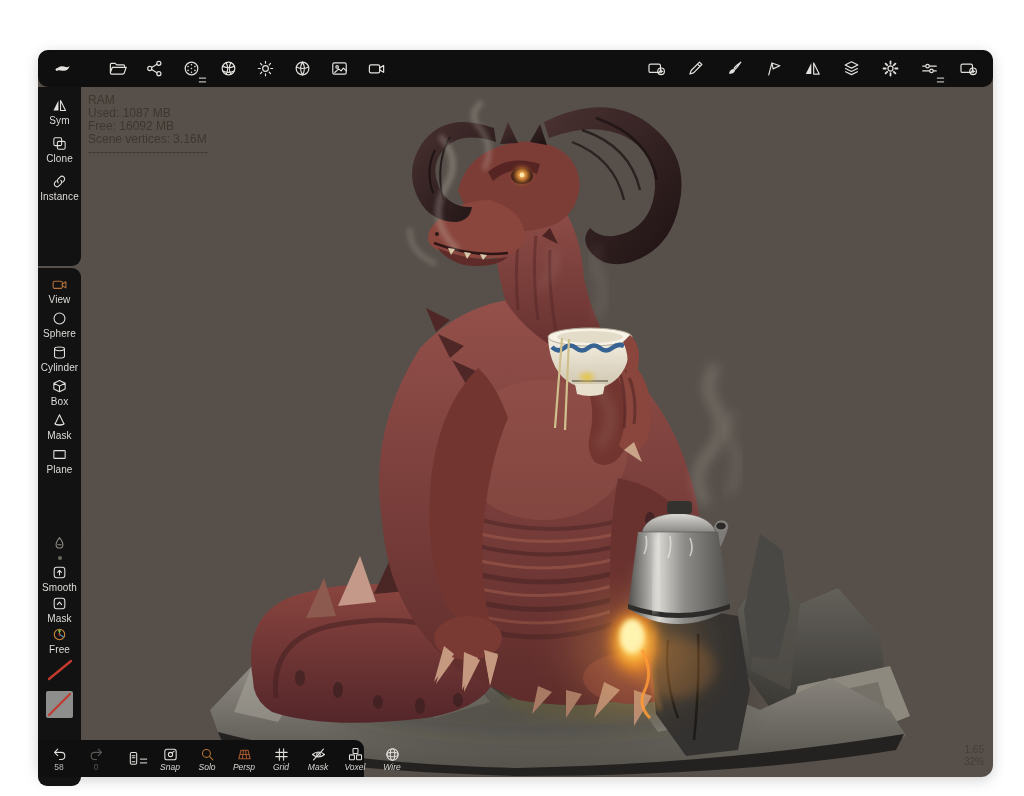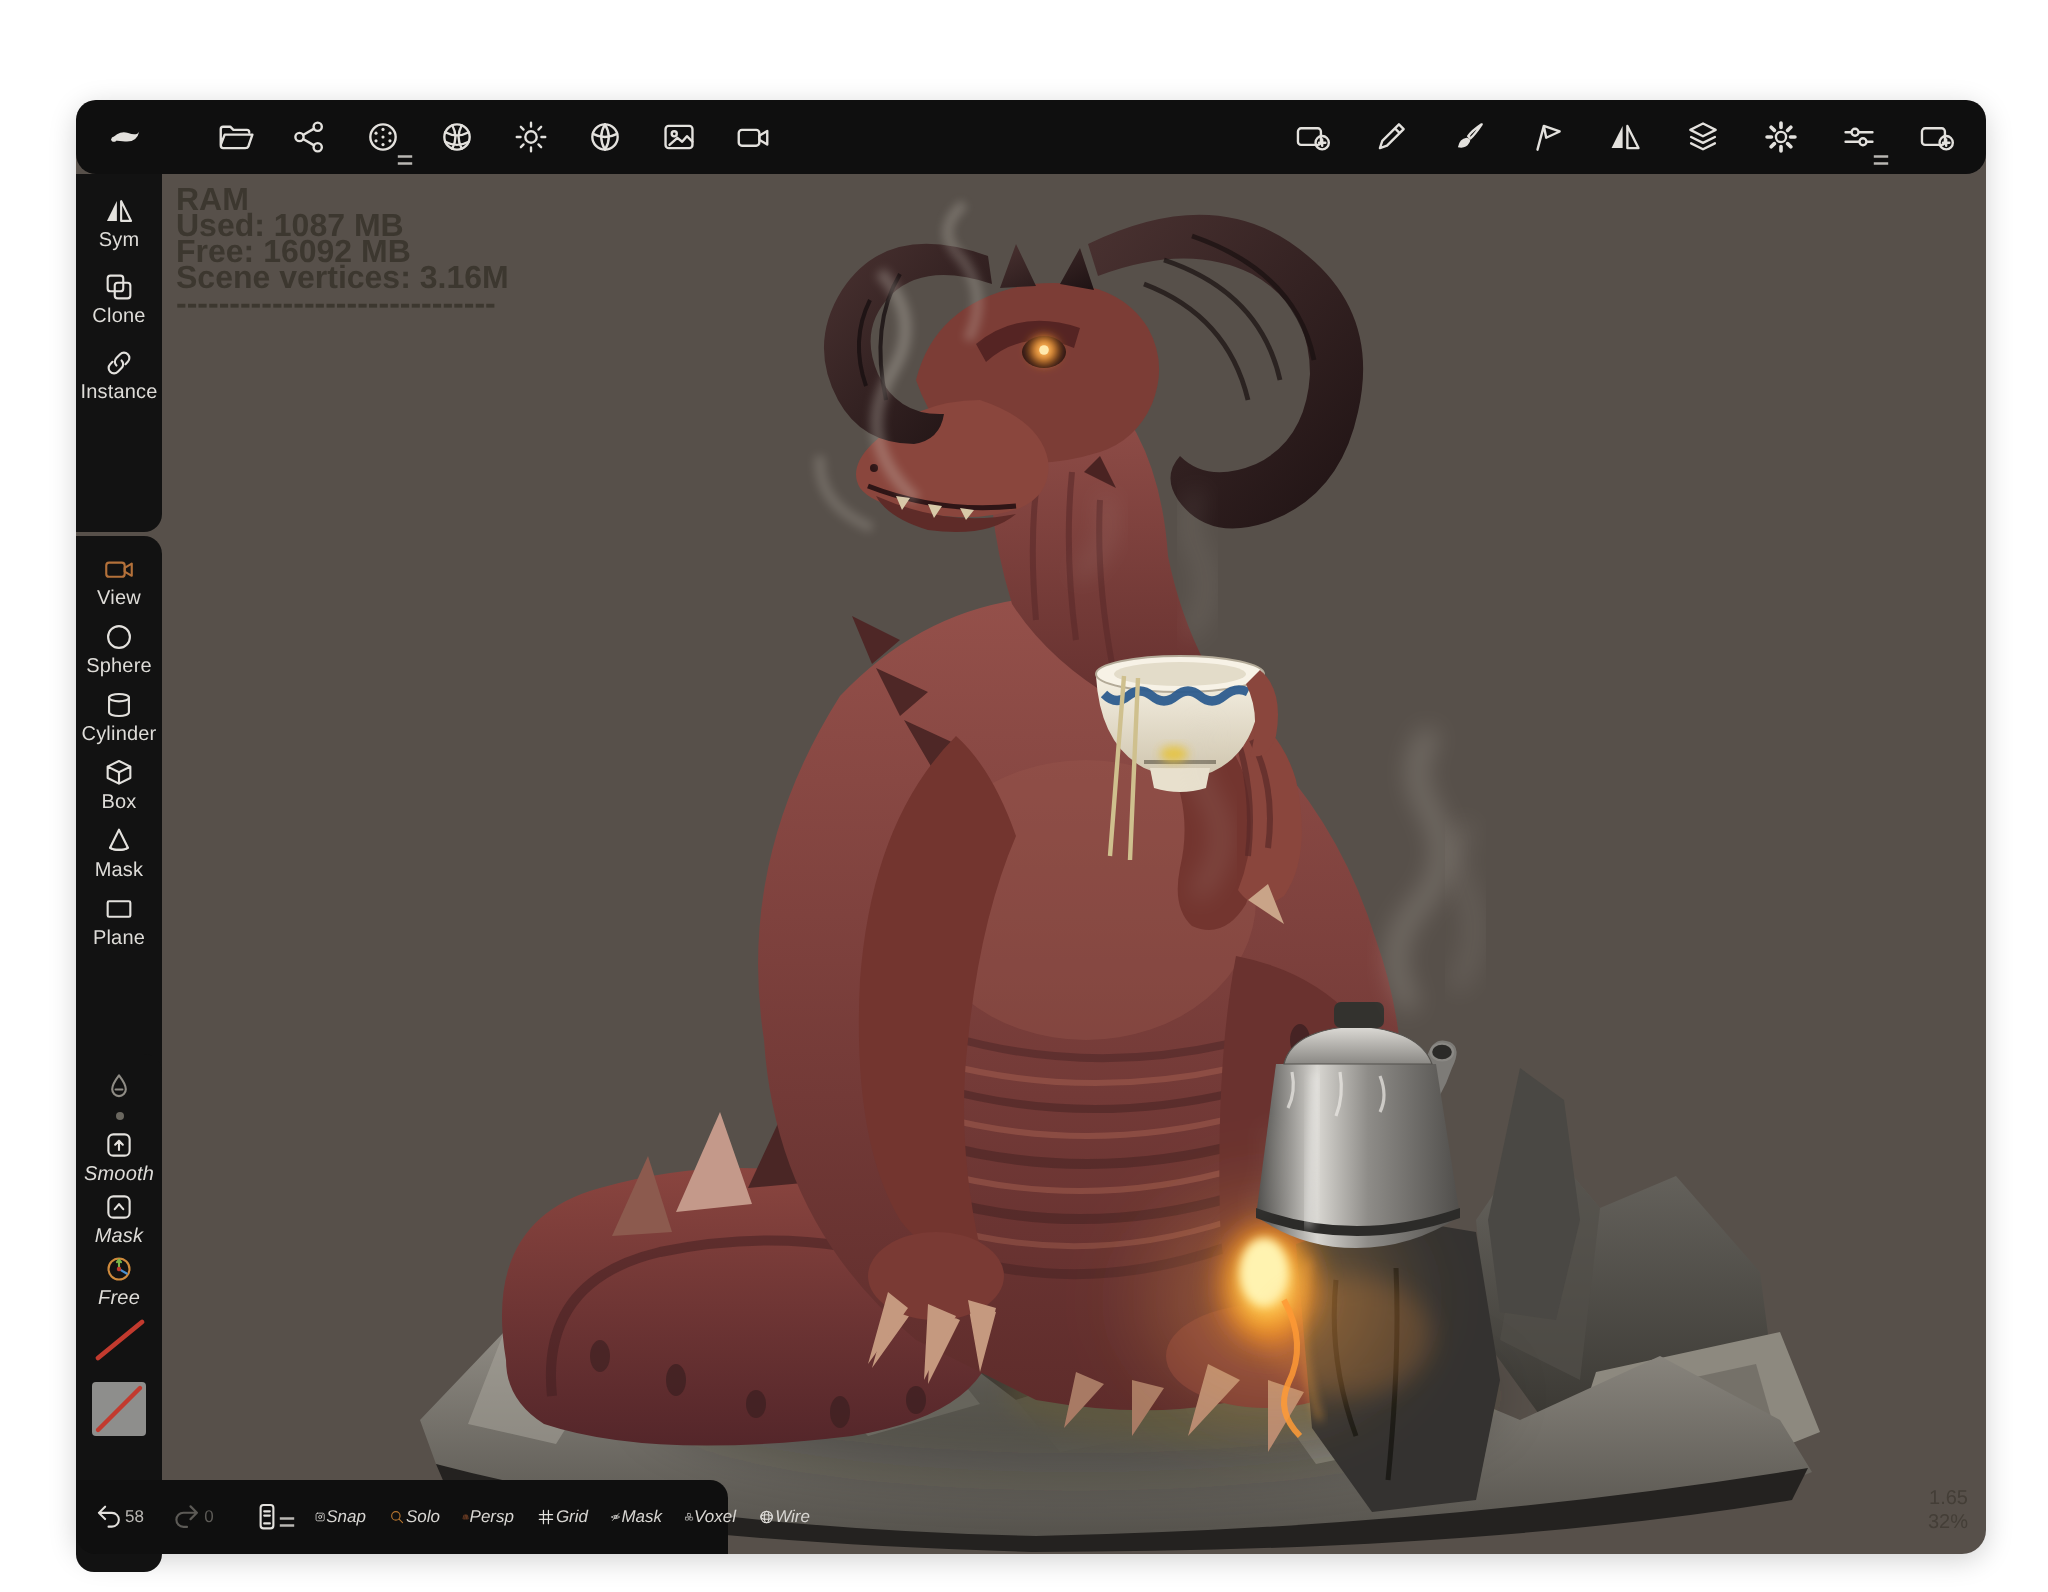--- a/index.html
+++ b/index.html
@@ -14,38 +14,38 @@
   .tb-btn { position:relative; width:24px; height:24px; display:flex; align-items:center; justify-content:center; cursor:pointer; border-radius:4px; }
   .icon { width:19px; height:19px; stroke:#e3e1dd; fill:none; stroke-width:1.5; stroke-linecap:round; stroke-linejoin:round; }
   .icon .fillw { fill:#e3e1dd; stroke:none; }
   .icon.small { width:17px; height:17px; }
   .logo-pad { margin-right:18px; }
   .submark { position:absolute; right:-4px; bottom:-3px; width:9px; height:8px; stroke:#b9b7b3; stroke-width:1.4; fill:none; }
 
   .sidebar-panel { position:absolute; left:0; width:43px; background:#121212; z-index:5; display:flex; flex-direction:column; align-items:center; }
   #sb-p1 { top:37px; height:179px; border-radius:0 0 9px 0; padding-top:10px; gap:9px; }
   #sb-p2 { top:218px; height:306px; border-radius:0 9px 0 0; padding-top:8px; gap:5px; }
-  #sb-p3 { top:477px; height:259px; border-radius:0 9px 9px 9px; padding-top:8px; gap:2px;font-style:italic; }
+  #sb-p3 { top:477px; height:259px; border-radius:0 9px 9px 9px; padding-top:8px; gap:2px; }
   .sb-item { display:flex; flex-direction:column; align-items:center; gap:1px; cursor:pointer; width:100%; }
   .sb-label { font-size:10px; color:#dedcd8; letter-spacing:.1px; }
   .torus-slot { width:100%; height:30px; margin-top:auto; display:flex; align-items:center; justify-content:center; background:radial-gradient(ellipse 70% 90% at 50% 100%, #c8854a 0%, #86552f 40%, rgba(18,18,18,0) 78%); border-radius:0 0 2px 2px; cursor:pointer; }
   .dot-sep { width:4px; height:4px; border-radius:50%; background:#6a675f; margin:2px 0; }
   .swatch-line { width:30px; height:26px; display:flex; align-items:center; justify-content:center; cursor:pointer; }
   .swatch-fill { width:27px; height:27px; border-radius:2px; background:#8e8e8c; position:relative; overflow:hidden; cursor:pointer; margin-top:6px; }
   .swatch-fill svg { position:absolute; inset:0; }
 
   .bottom-toolbar { position:absolute; left:0; top:690px; width:326px; height:37px; background:#0f0f0f; border-radius:0 9px 0 10px; display:flex; align-items:center; padding:0 10px 0 8px; gap:11px; z-index:5; }
-  .bt-item { display:flex; flex-direction:row; align-items:center; justify-content:center; gap:0px; min-width:26px; cursor:pointer; position:relative; }
+  .bt-item { display:flex; flex-direction:column; align-items:center; justify-content:center; gap:0px; min-width:26px; cursor:pointer; position:relative; }
   .bt-label { font-size:8.5px; color:#d8d6d2; margin-top:-1px;font-style:italic; }
   .bt-num { font-size:8.5px; color:#b9b7b3; margin-top:-1px; }
   .bt-num.dim { color:#5c5a56; }
   .accent { stroke:#b4713a !important; }
 
   
-  .ram-hud { position:absolute; left:50px; top:44px; font-size:16px; line-height:13px; color:#3c372f; z-index:4; user-select:none;font-weight:bold; }
+  .ram-hud { position:absolute; left:50px; top:44px; font-size:12px; line-height:13px; color:#3c372f; z-index:4; user-select:none; }
   .corner-stats { position:absolute; right:9px; bottom:9px; font-size:10px; line-height:12px; color:#443e37; text-align:right; z-index:4; }
 </style>
 </head>
 <body>
 
 <div class="canvas-wrap">
 
   <svg class="viewport-svg" viewBox="0 0 955 727" preserveAspectRatio="none" aria-label="3d viewport">
     <defs>
       <linearGradient id="bodyG" x1="0" y1="0" x2="0" y2="1">

